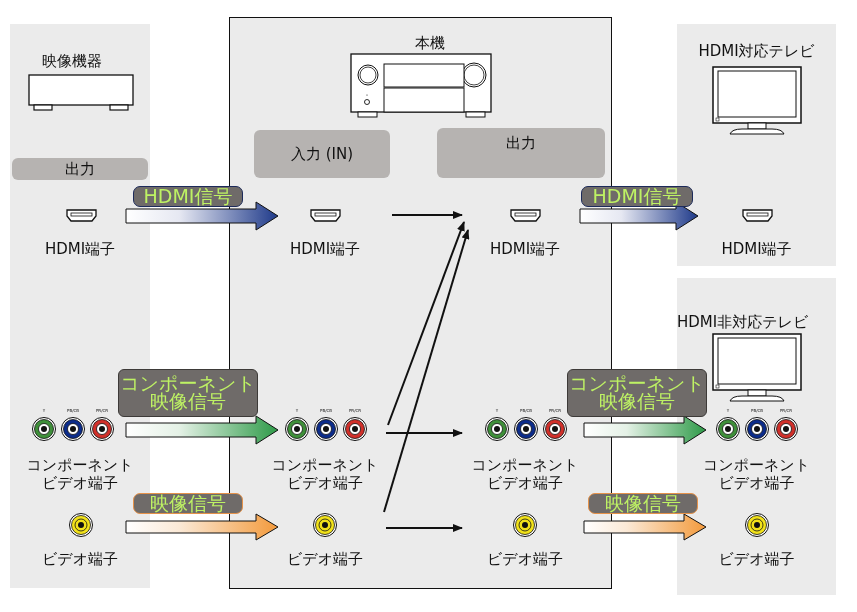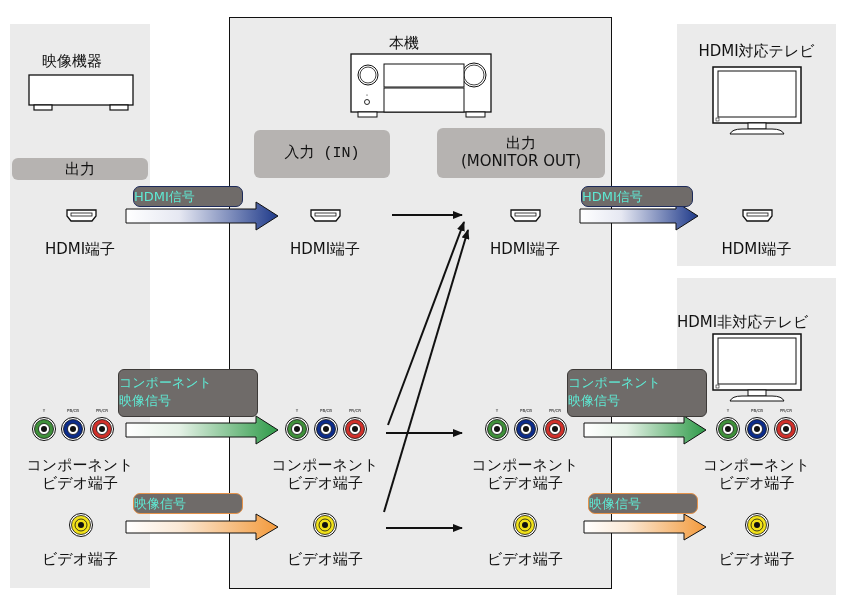--- a/index.html
+++ b/index.html
@@ -4,21 +4,21 @@
 <style>
   html, body { margin:0; padding:0; background:#ffffff; }
   body { width:857px; height:612px; position:relative; overflow:hidden;
          font-family:"DejaVu Sans", "Liberation Sans", sans-serif; color:#111; }
   .panel { position:absolute; background:#ebebeb; }
   .center-box { position:absolute; left:229px; top:17px; width:383px; height:572px;
                 background:#ebebeb; border:1.5px solid #111; box-sizing:border-box; }
   .label { position:absolute; font-size:15px; text-align:center; white-space:nowrap; line-height:18px; }
   .tag { position:absolute; background:#b6b3b1; border-radius:6px; font-size:15px;
          text-align:center; line-height:18px; color:#111; }
-  .sig { position:absolute; color:#5eead4; text-align:left; font-size:13px; line-height:18px;
+  .sig { position:absolute; color:#bef264; text-align:center; font-size:19px; line-height:18px;
          background:#6f6b69; border-radius:7px; }
   .sig.hdmi { border:1.5px solid #1c2a5a; }
   .sig.comp { border:1px solid #3d3a38; border-radius:6px; }
   .sig.video { border:1.5px solid #e5924a; }
   svg { position:absolute; overflow:visible; }
 </style>
 </head>
 <body>
 
 <div class="panel" style="left:10px;top:24px;width:140px;height:564px;"></div>
@@ -51,38 +51,37 @@
     <rect x="5" y="4" width="21" height="3" fill="none" stroke="#111" stroke-width="0.8"></rect>
   </svg>
 <div class="label" style="left:450px;width:150px;top:240px;">HDMI端子</div>
 
 <svg style="left:742px;top:209px;" width="32" height="14">
     <path d="M1 1 H30 V7 L26 12 H5 L1 7 Z" fill="#fff" stroke="#111" stroke-width="1.3"></path>
     <rect x="5" y="4" width="21" height="3" fill="none" stroke="#111" stroke-width="0.8"></rect>
   </svg>
 <div class="label" style="left:677px;width:159px;top:240px;">HDMI端子</div>
 
-<div class="label" style="left:354px;width:100px;top:34px;">本機</div>
+<div class="label" style="left:380px;width:100px;top:34px;">本機</div>
 <svg style="left:350px;top:53px;" width="142" height="66">
   <rect x="1" y="1" width="140" height="58" fill="#fff" stroke="#111" stroke-width="1.3"></rect>
   <circle cx="18" cy="22" r="10" fill="#fff" stroke="#111" stroke-width="1"></circle>
   <circle cx="18" cy="22" r="8" fill="none" stroke="#111" stroke-width="0.8"></circle>
   <circle cx="124" cy="22" r="12" fill="#fff" stroke="#111" stroke-width="1"></circle>
   <circle cx="124" cy="22" r="10" fill="none" stroke="#111" stroke-width="0.8"></circle>
   <rect x="34" y="11" width="80" height="23" fill="#fff" stroke="#111" stroke-width="1"></rect>
   <rect x="34" y="35" width="80" height="24" fill="#fff" stroke="#111" stroke-width="1"></rect>
   <circle cx="17" cy="49" r="2.5" fill="none" stroke="#111" stroke-width="0.9"></circle>
   <circle cx="17" cy="42" r="0.6" fill="#111"></circle>
   <rect x="8" y="59" width="19" height="5" fill="#fff" stroke="#111" stroke-width="1"></rect>
   <rect x="116" y="59" width="19" height="5" fill="#fff" stroke="#111" stroke-width="1"></rect>
 </svg>
-<div class="tag" style="left:254px;top:130px;width:136px;height:48px;line-height:48px;font-family:Liberation Mono, monospace;">入力 (IN)</div>
+<div class="tag" style="left:254px;top:130px;width:136px;height:48px;line-height:48px;">入力 (IN)</div>
 <div class="tag" style="left:437px;top:128px;width:168px;height:50px;">
   <div style="margin-top:6px;">出力</div>
-  <div>(MONITOR OUT)</div>
 </div>
 
 <div class="label" style="left:677px;width:159px;top:42px;">HDMI対応テレビ</div>
 <svg style="left:712px;top:66px;" width="90" height="70">
   <rect x="1" y="1" width="88" height="56" fill="#fff" stroke="#111" stroke-width="1.5"></rect>
   <rect x="6" y="5" width="78" height="46" fill="#fff" stroke="#111" stroke-width="1"></rect>
   <rect x="4" y="52" width="3" height="3" fill="none" stroke="#111" stroke-width="0.6"></rect>
   <rect x="36" y="57" width="18" height="6" fill="#fff" stroke="#111" stroke-width="1"></rect>
   <path d="M18 68 Q20 63 30 63 H60 Q70 63 72 68 Z" fill="#fff" stroke="#111" stroke-width="1"></path>
 </svg>

